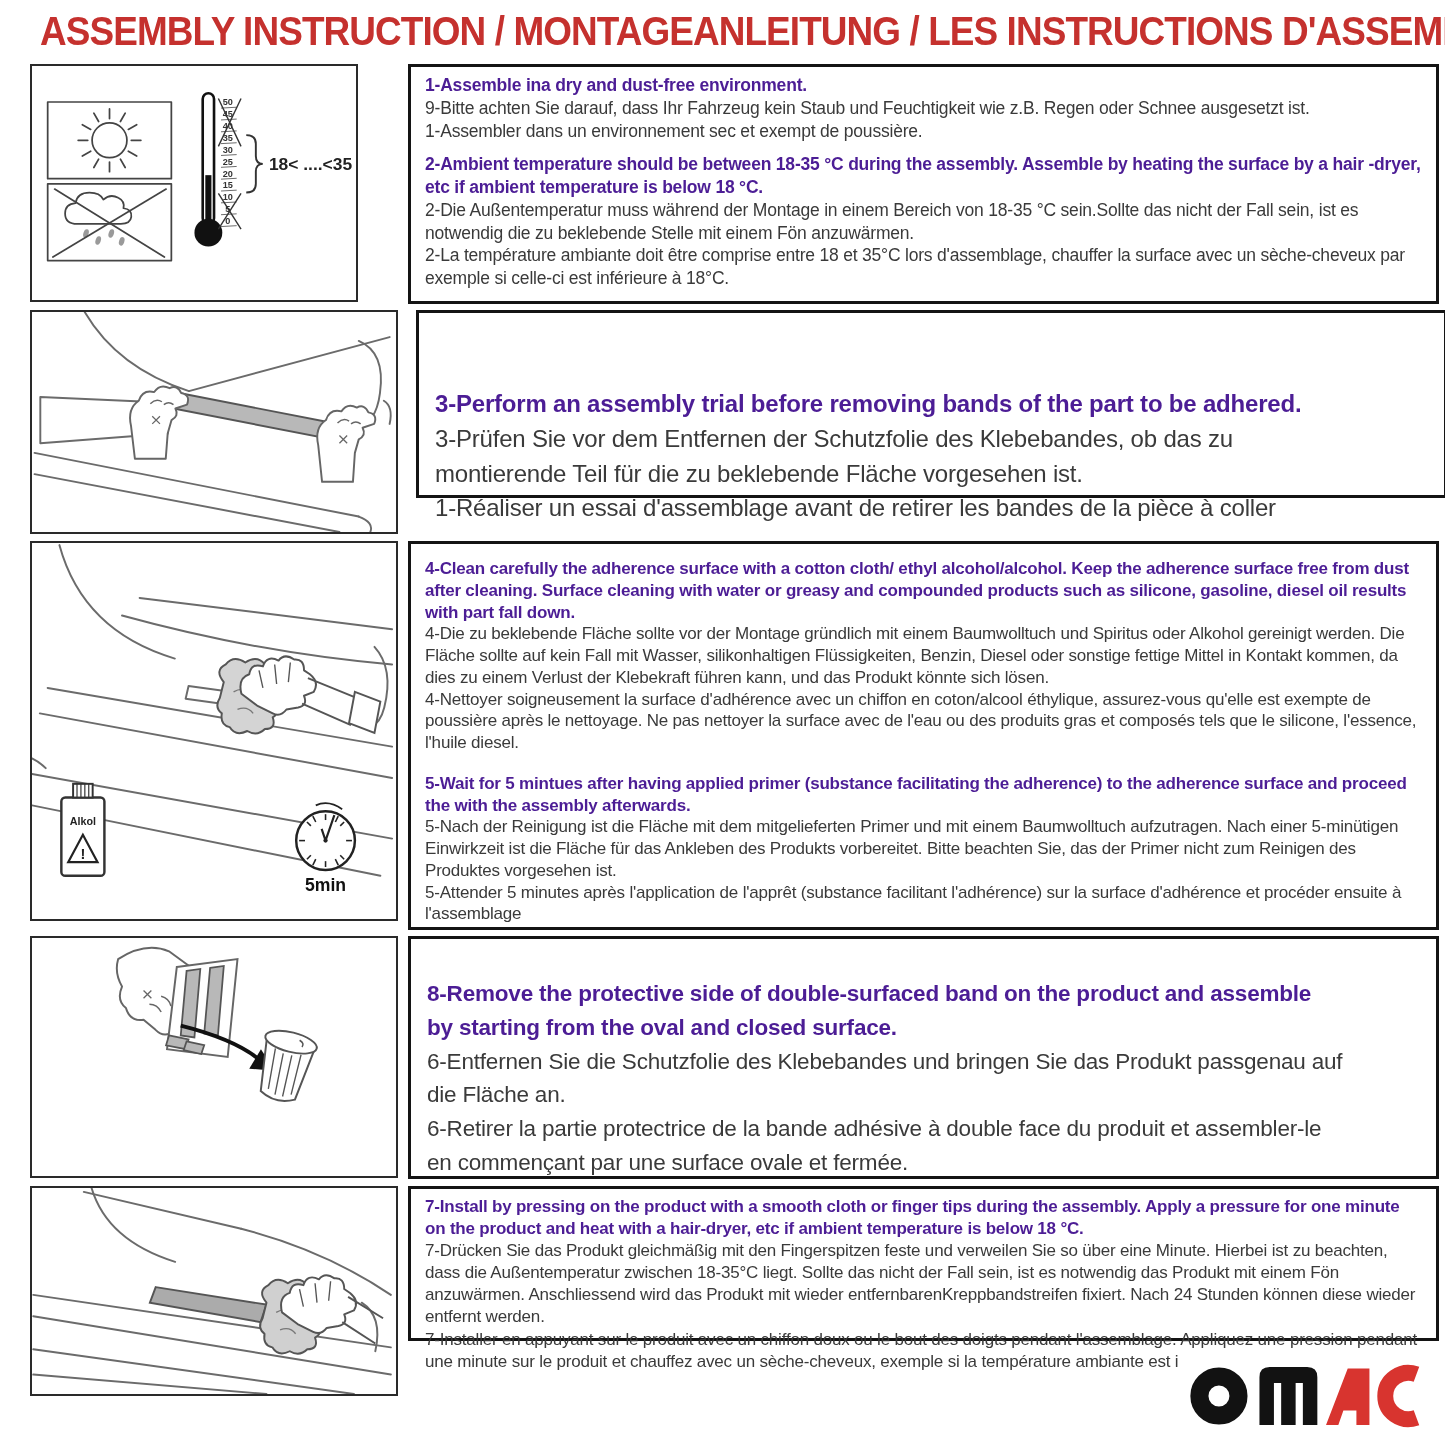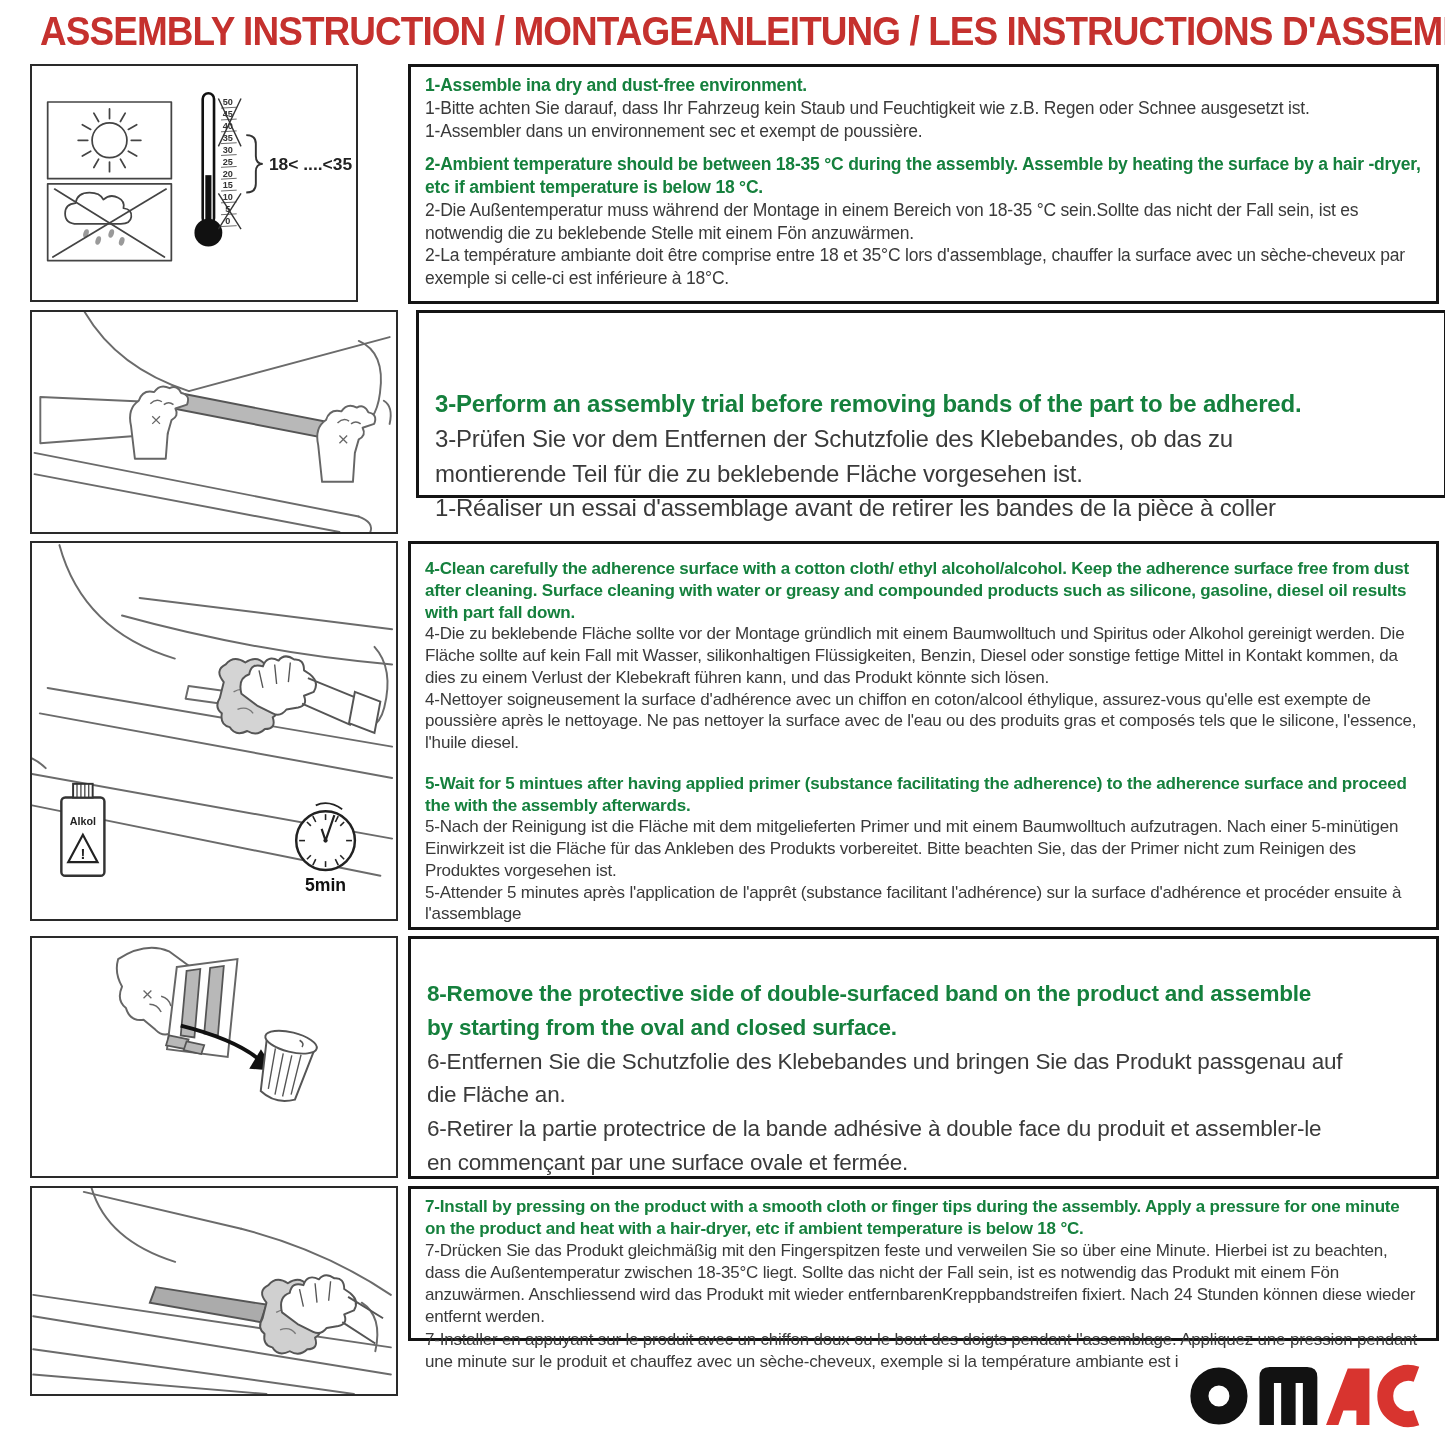--- a/index.html
+++ b/index.html
@@ -5,21 +5,21 @@
   html,body{margin:0;padding:0;background:#fff;}
   body{width:1445px;height:1445px;font-family:"Liberation Sans",sans-serif;}
   #page{position:relative;width:1445px;height:1445px;background:#fff;overflow:hidden;}
   .title{position:absolute;left:40px;top:8px;font-size:41px;font-weight:700;color:#c5312e;
          white-space:nowrap;letter-spacing:-1px;transform:scaleX(.90);transform-origin:left top;}
   .img-box{position:absolute;background:#fff;border:2px solid #2a2a2a;box-sizing:border-box;}
   .img-box svg{display:block;width:100%;height:100%;}
   .text-box{position:absolute;background:#fff;border:3px solid #141414;box-sizing:border-box;
             color:#3a3a3a;letter-spacing:-0.2px;}
   .p{white-space:pre-line;}
-  .b{font-weight:700;color:#15803d;}
+  .b{font-weight:700;color:#4c1d95;}
   
   #img1{left:30px;top:64px;width:328px;height:238px;}
   #txt1{left:408px;top:64px;width:1031px;height:240px;padding:7px 14px;}
   #img2{left:30px;top:310px;width:368px;height:224px;}
   #txt2{left:416px;top:310px;width:1031px;height:188px;padding:74px 16px 0;}
   #img3{left:30px;top:541px;width:368px;height:380px;}
   #txt3{left:408px;top:541px;width:1031px;height:389px;padding:14px 14px 0;}
   #img4{left:30px;top:936px;width:368px;height:242px;}
   #txt4{left:408px;top:936px;width:1031px;height:243px;padding:38px 16px 0;}
   #img5{left:30px;top:1186px;width:368px;height:210px;}
@@ -114,21 +114,21 @@
           <line x1="214" y1="131" x2="240" y2="172"></line>
             <line x1="240" y1="131" x2="214" y2="172"></line>
         </g>
       </g>
       <path d="M246,64 Q257,64 257,74 L257,88 Q257,97 265,97 Q257,97 257,106 L257,120 Q257,130 246,130" fill="none" stroke="#333" stroke-width="2.2"></path>
       <text x="272" y="104" font-size="20" font-weight="700" fill="#222">18&lt; ....&lt;35 C</text>
     </svg>
   </div>
   <div class="text-box" id="txt1">
     <div class="p b">1-Assemble ina dry and dust-free environment.</div>
-    <div class="p">1-Bitte achten Sie darauf, dass Ihr Fahrzeug kein Staub und Feuchtigkeit wie z.B. Regen oder Schnee ausgesetzt ist.</div>
+    <div class="p">9-Bitte achten Sie darauf, dass Ihr Fahrzeug kein Staub und Feuchtigkeit wie z.B. Regen oder Schnee ausgesetzt ist.</div>
     <div class="p">1-Assembler dans un environnement sec et exempt de poussière.</div>
     <div class="p b gap1">2-Ambient temperature should be between 18-35 °C  during the assembly. Assemble by heating the surface by a hair -dryer, etc if ambient temperature is below 18 °C.</div>
     <div class="p">2-Die Außentemperatur muss während der Montage in einem Bereich von 18-35 °C  sein.Sollte das nicht der Fall sein, ist es notwendig die zu beklebende Stelle mit einem Fön anzuwärmen.</div>
     <div class="p">2-La température ambiante doit être comprise entre 18 et 35°C lors d'assemblage, chauffer la surface avec un sèche-cheveux par exemple si celle-ci est inférieure à 18°C.</div>
   </div>
 
   <div class="img-box" id="img2">
     <svg viewBox="0 0 372 228">
       <g class="ink">
         <path d="M52,0 Q86,58 160,82"></path>

